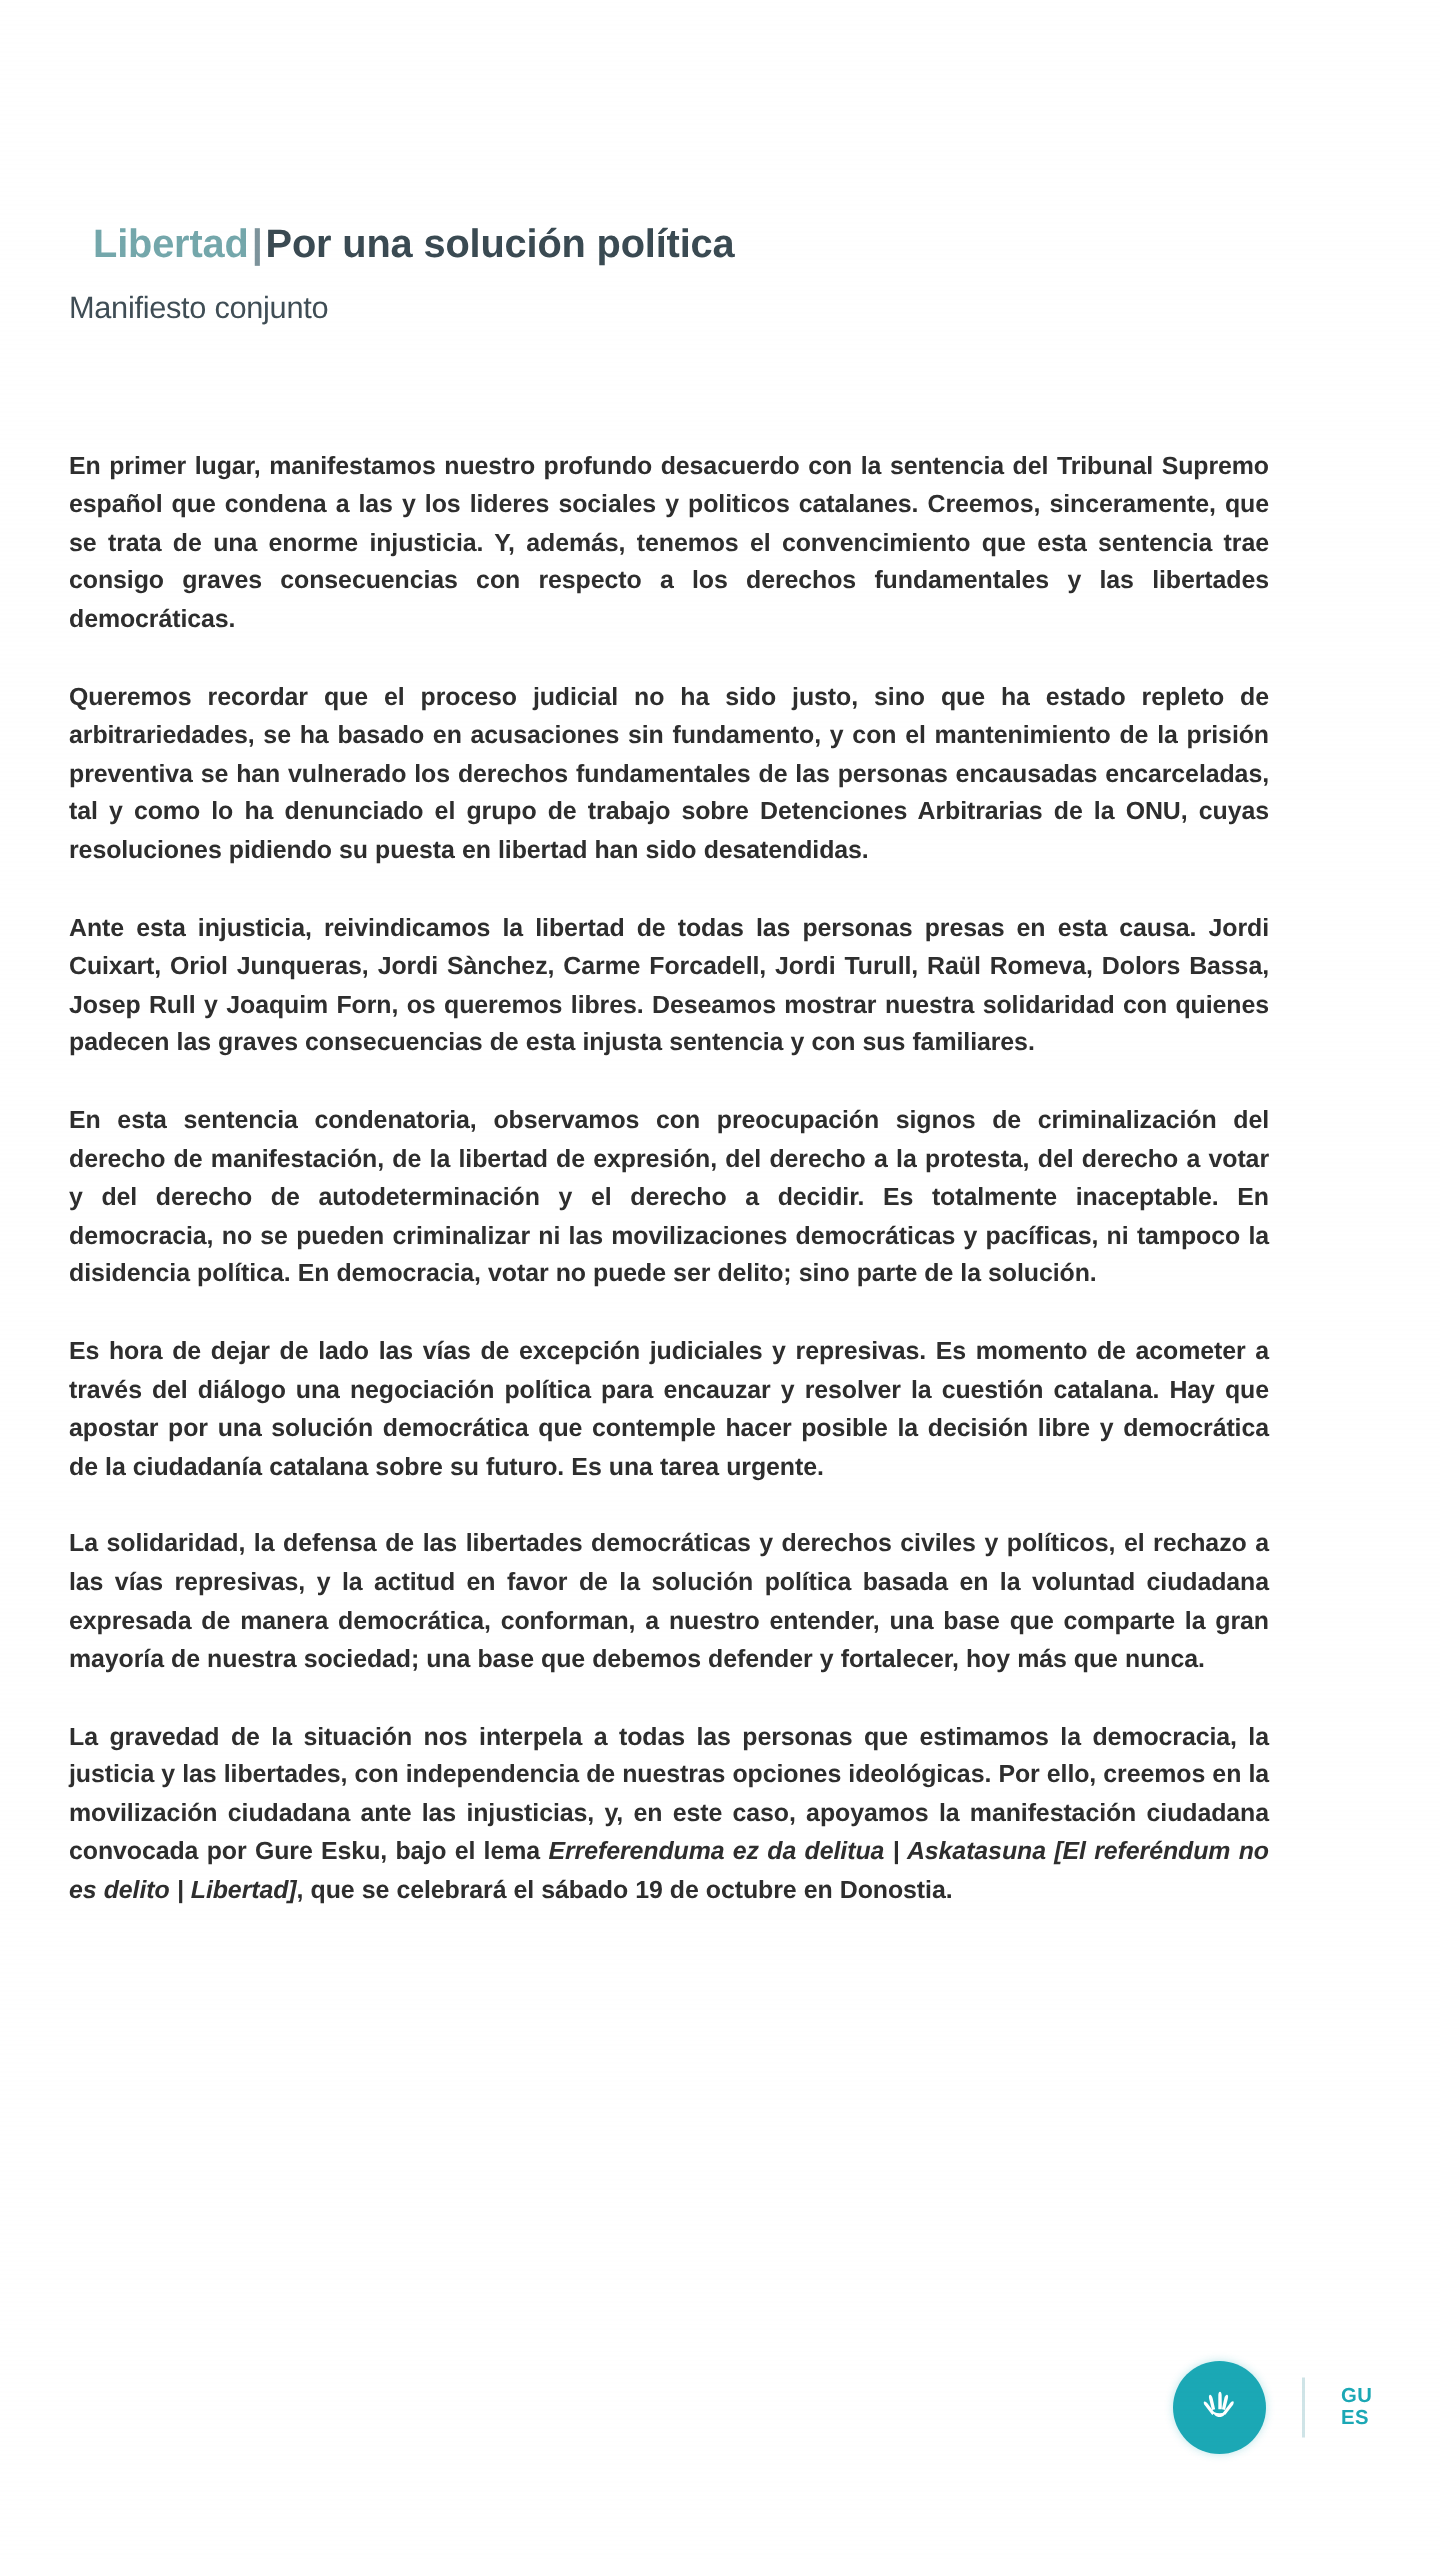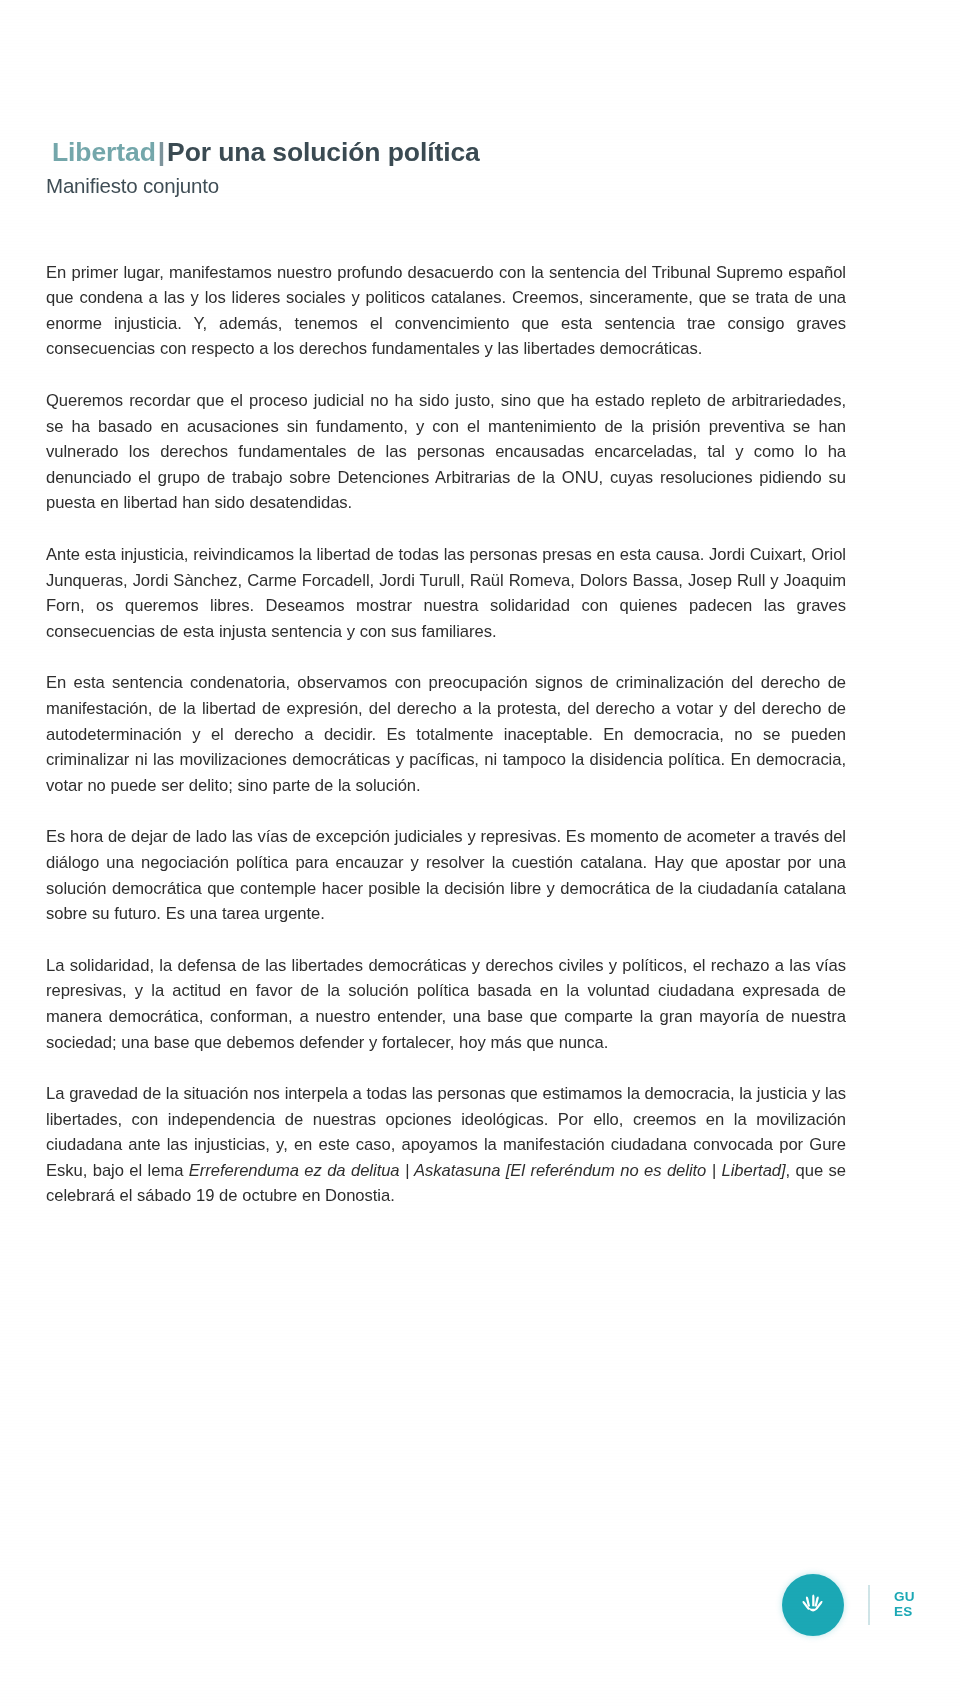--- a/index.html
+++ b/index.html
@@ -48,21 +48,21 @@
 
   
   .title-block {
     padding-top: 132px;
   }
   .doc-title {
     font-size: 26.5px;
     font-weight: bold;
     line-height: 1.12;
     letter-spacing: -0.1px;
-    margin: 6px;
+    margin: 16px;
     white-space: nowrap;
   }
   .title-lead {
     color: #74a7ab;
   }
   .title-sep {
     color: #7d939b;
     font-weight: bold;
     padding: 0 2px;
   }
@@ -71,21 +71,22 @@
   }
   .doc-subtitle {
     font-size: 20.5px;
     color: #3f4d55;
     margin: 6px 0 0 0;
     letter-spacing: -0.2px;
   }
 
   
   .body-block {
-    margin-top: 62px;
+    margin-top: 80px;
+    font-weight: bold;
   }
   p.para {
     font-size: 16.6px;
     line-height: 25.6px;
     text-align: justify;
     color: #2e2e2e;
     margin: 0 0 26px 0;
     letter-spacing: -0.05px;
     word-spacing: 0.2px;
   }

